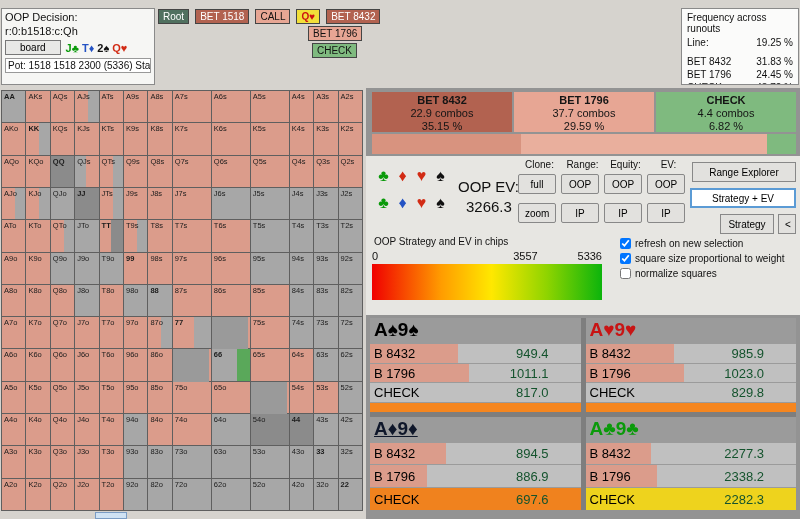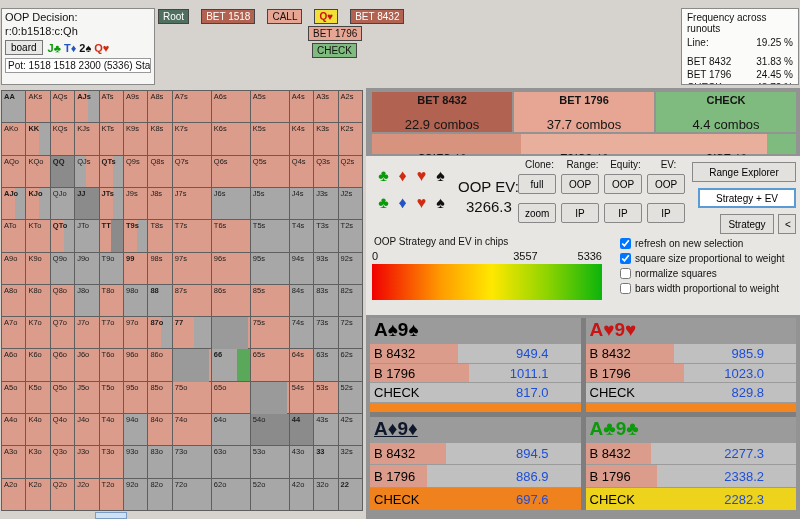--- a/index.html
+++ b/index.html
@@ -2,95 +2,95 @@
 <html><head>
 <meta charset="utf-8">
 <style>
   html,body{margin:0;padding:0;background:#d6d3ce;}
   .screen{position:relative;width:800px;height:519px;background:#d6d3ce;font-family:"Liberation Sans",sans-serif;overflow:hidden;}
 
   
   .decision-panel{position:absolute;left:1px;top:8px;width:154px;height:77px;background:#f6f6f4;border:1px solid #8a8a8a;box-sizing:border-box;padding:2px 3px;font-size:11px;color:#111;}
   .dp-line{margin-top:2px;}
   .dp-board-row{display:flex;align-items:center;gap:5px;margin-top:3px;}
-  .board-btn{font-size:10px;padding:0 5px;height:15px;background:#e8e8e6;border:1px solid #777;font-family:inherit;cursor:default;}
+  .board-btn{font-size:10px;padding:0 14px;height:15px;background:#e8e8e6;border:1px solid #777;font-family:inherit;cursor:default;}
   .board-cards span{font-weight:bold;font-size:11px;margin-right:3px;}
   .dp-pot{margin-top:3px;font-size:10px;border:1px solid #999;background:#fff;padding:1px 2px;white-space:nowrap;overflow:hidden;}
 
   
   .breadcrumb{position:absolute;left:158px;top:9px;}
-  .bc-row{display:flex;gap:12px;margin-bottom:2px;}
+  .bc-row{display:flex;gap:6px;margin-bottom:2px;}
   .bc-ind1{margin-left:150px;}
   .bc-ind2{margin-left:154px;}
   .bc-btn{font-size:10px;height:15px;line-height:12px;padding:0 4px;border:1px solid #444;font-family:inherit;cursor:default;}
 
   
   .freq-panel{position:absolute;right:1px;top:8px;width:118px;height:77px;background:#fbfbfa;border:1px solid #8a8a8a;box-sizing:border-box;padding:3px 5px;font-size:10px;color:#111;overflow:hidden;}
   .fp-title{margin-bottom:3px;}
   .freq-row{display:flex;justify-content:space-between;margin-top:2px;}
   .freq-row.line-row{margin-bottom:8px;}
 
   
   .hand-matrix{position:absolute;left:1px;top:90px;width:361px;height:420px;display:grid;grid-template-columns:repeat(13,1fr);grid-template-rows:repeat(13,1fr);border-top:1px solid #5f5f5f;border-left:1px solid #5f5f5f;background:#9a9a9a;}
   .cell{border-right:1px solid #5f5f5f;border-bottom:1px solid #5f5f5f;font-size:7.5px;padding:1px 0 0 2px;color:#1b1b1b;box-sizing:border-box;overflow:hidden;cursor:default;}
   .cell.pair{font-weight:bold;}
   .c-p{background:#db9c8b;}
   .c-g{background:#a7a7a7;}
   .c-d{background:#8b8b8b;}
-  .c-pg{background:linear-gradient(to right,#db9c8b 55%,#a7a7a7 55%);font-weight:bold;}
+  .c-pg{background:linear-gradient(to right,#db9c8b 55%,#a7a7a7 55%);}
   .c-gp{background:linear-gradient(to right,#a7a7a7 45%,#db9c8b 45%);}
   .c-pd{background:linear-gradient(to right,#db9c8b 50%,#8b8b8b 50%);}
   .c-pgr{background:linear-gradient(to right,#db9c8b 78%,#5aa85a 78%);margin-left:36px;}
   .c-ggr{background:linear-gradient(to right,#a7a7a7 65%,#5aa85a 65%);}
 
   
   .right-area{position:absolute;left:366px;top:88px;width:434px;height:431px;background:#939393;}
   .action-boxes{position:absolute;left:6px;top:4px;width:424px;height:40px;display:flex;gap:2px;}
   .action-box{flex:1;text-align:center;padding-top:2px;color:#151515;cursor:default;}
   .ab-label{font-size:11px;font-weight:bold;}
-  .ab-combos,.ab-pct{font-size:13px;margin-top:11px;}
+  .ab-combos,.ab-pct{font-size:11px;margin-top:1px;}
   .summary-bar{position:absolute;left:6px;top:46px;width:424px;height:20px;display:flex;}
   .seg{height:100%;}
 
   
   .controls{position:absolute;left:0;top:68px;width:434px;height:159px;background:#e7e6e2;font-size:10px;color:#111;}
   .suit-grid{position:absolute;left:8px;top:8px;display:grid;grid-template-columns:repeat(4,19px);grid-auto-rows:27px;font-size:16px;text-align:center;line-height:24px;}
   .suit-grid span{cursor:default;}
   .oop-ev{position:absolute;left:92px;top:22px;font-size:15px;}
   .ev-val{margin-left:8px;margin-top:3px;}
   .col-labels{position:absolute;left:152px;top:3px;display:flex;}
   .col-label{width:43px;text-align:center;}
   .btn-row{position:absolute;left:152px;display:flex;gap:5px;}
   .btn-row.r1{top:18px;}
   .btn-row.r2{top:47px;}
   .ctl-btn{width:38px;height:20px;font-size:10px;font-family:inherit;background:#e2e1de;border:1px solid #888;border-radius:2px;cursor:default;}
   .right-btns{position:absolute;left:326px;top:6px;width:104px;display:flex;flex-direction:column;align-items:flex-end;gap:6px;}
   .rb-btn{height:20px;font-size:10px;font-family:inherit;background:#e2e1de;border:1px solid #888;cursor:default;}
   .rb-btn.range-explorer{width:104px;}
-  .rb-btn.strategy-ev{width:98px;}
+  .rb-btn.strategy-ev{width:106px;}
   .rb-btn.selected{background:#ffffff;border:1px solid #5b9bd5;box-shadow:inset 0 0 0 1px #5b9bd5;}
   .rb-last-row{display:flex;gap:4px;width:76px;}
   .rb-btn.strategy{flex:1;}
   .rb-btn.collapse{width:18px;}
   .checks{position:absolute;left:254px;top:82px;display:flex;flex-direction:column;gap:4px;}
   .check-row{display:flex;align-items:center;gap:4px;white-space:nowrap;}
   .check-row input{width:11px;height:11px;margin:0;}
   .grad-label{position:absolute;left:8px;top:80px;}
   .grad-ticks{position:absolute;left:6px;top:94px;width:230px;height:12px;font-size:11px;}
   .tick{position:absolute;top:0;}
   .grad-bar{position:absolute;left:6px;top:108px;width:230px;height:36px;background:linear-gradient(to right,#f00000,#ff9c00 30%,#ffe800 52%,#8fd400 76%,#0cb40c);}
 
   
   .hand-panels{position:absolute;left:4px;top:230px;width:426px;height:192px;display:grid;grid-template-columns:1fr 1fr;grid-template-rows:1fr 1fr;gap:5px;background:#7e7e7e;}
   .panel{background:#9b9b9b;display:flex;flex-direction:column;overflow:hidden;}
   .panel-title{height:25px;font-size:19px;font-weight:bold;padding:1px 0 0 4px;box-sizing:border-box;}
   .p-row{flex:1;position:relative;background:#c0c0c0;margin-top:1px;}
   .p-bar{position:absolute;left:0;top:0;bottom:0;}
   .p-action{position:absolute;left:4px;top:50%;transform:translateY(-50%);font-size:13px;color:#000;z-index:1;}
-  .p-value{position:absolute;right:32px;top:50%;transform:translateY(-50%);font-size:13px;color:#1d4ed8;z-index:1;}
+  .p-value{position:absolute;right:32px;top:50%;transform:translateY(-50%);font-size:13px;color:#14532d;z-index:1;}
   .p-strip{height:9px;margin-top:1px;}
 
   .bottom-popup{position:absolute;left:95px;top:512px;width:32px;height:7px;background:#cfe2f3;border:1px solid #7a9cc4;box-sizing:border-box;}
 </style>
 </head>
 <body>
 
 <div class="screen">
 
   <div class="decision-panel">
@@ -384,24 +384,20 @@
             <span>refresh on new selection</span>
           </label>
           <label class="check-row">
             <input type="checkbox" checked="" style="">
             <span>square size proportional to weight</span>
           </label>
           <label class="check-row">
             <input type="checkbox" style="">
             <span>normalize squares</span>
           </label>
-          <label class="check-row">
-            <input type="checkbox" style="">
-            <span>bars width proportional to weight</span>
-          </label>
         </div>
       <div class="grad-label">OOP Strategy and EV in chips</div>
       <div class="grad-ticks" id="grad-ticks">
           <span class="tick" style="left: 0%;">0</span>
           <span class="tick" style="left: 33.4%; transform: translateX(-50%); margin-top: 14px;">1779</span>
           <span class="tick" style="left: 66.7%; transform: translateX(-50%);">3557</span>
           <span class="tick" style="left: 100%; transform: translateX(-100%);">5336</span>
         </div>
       <div class="grad-bar"></div>
     </div>

